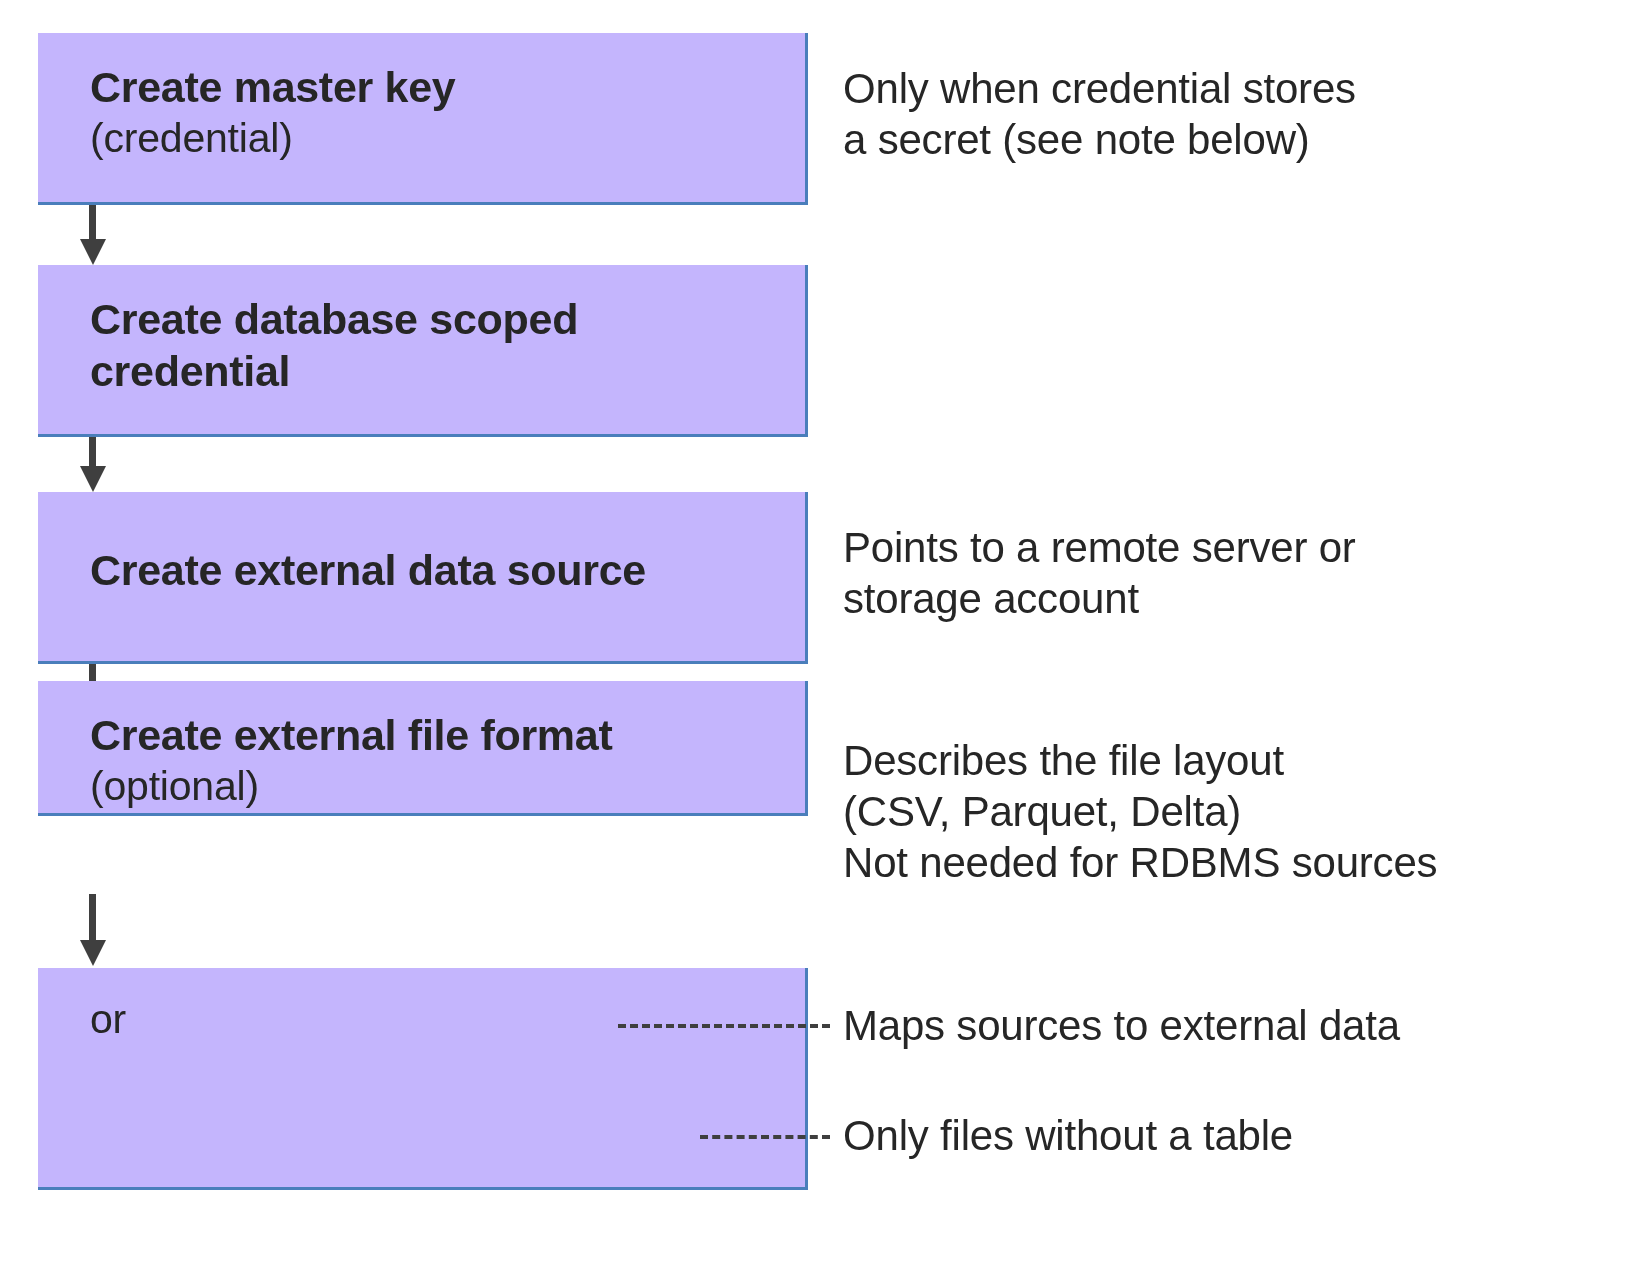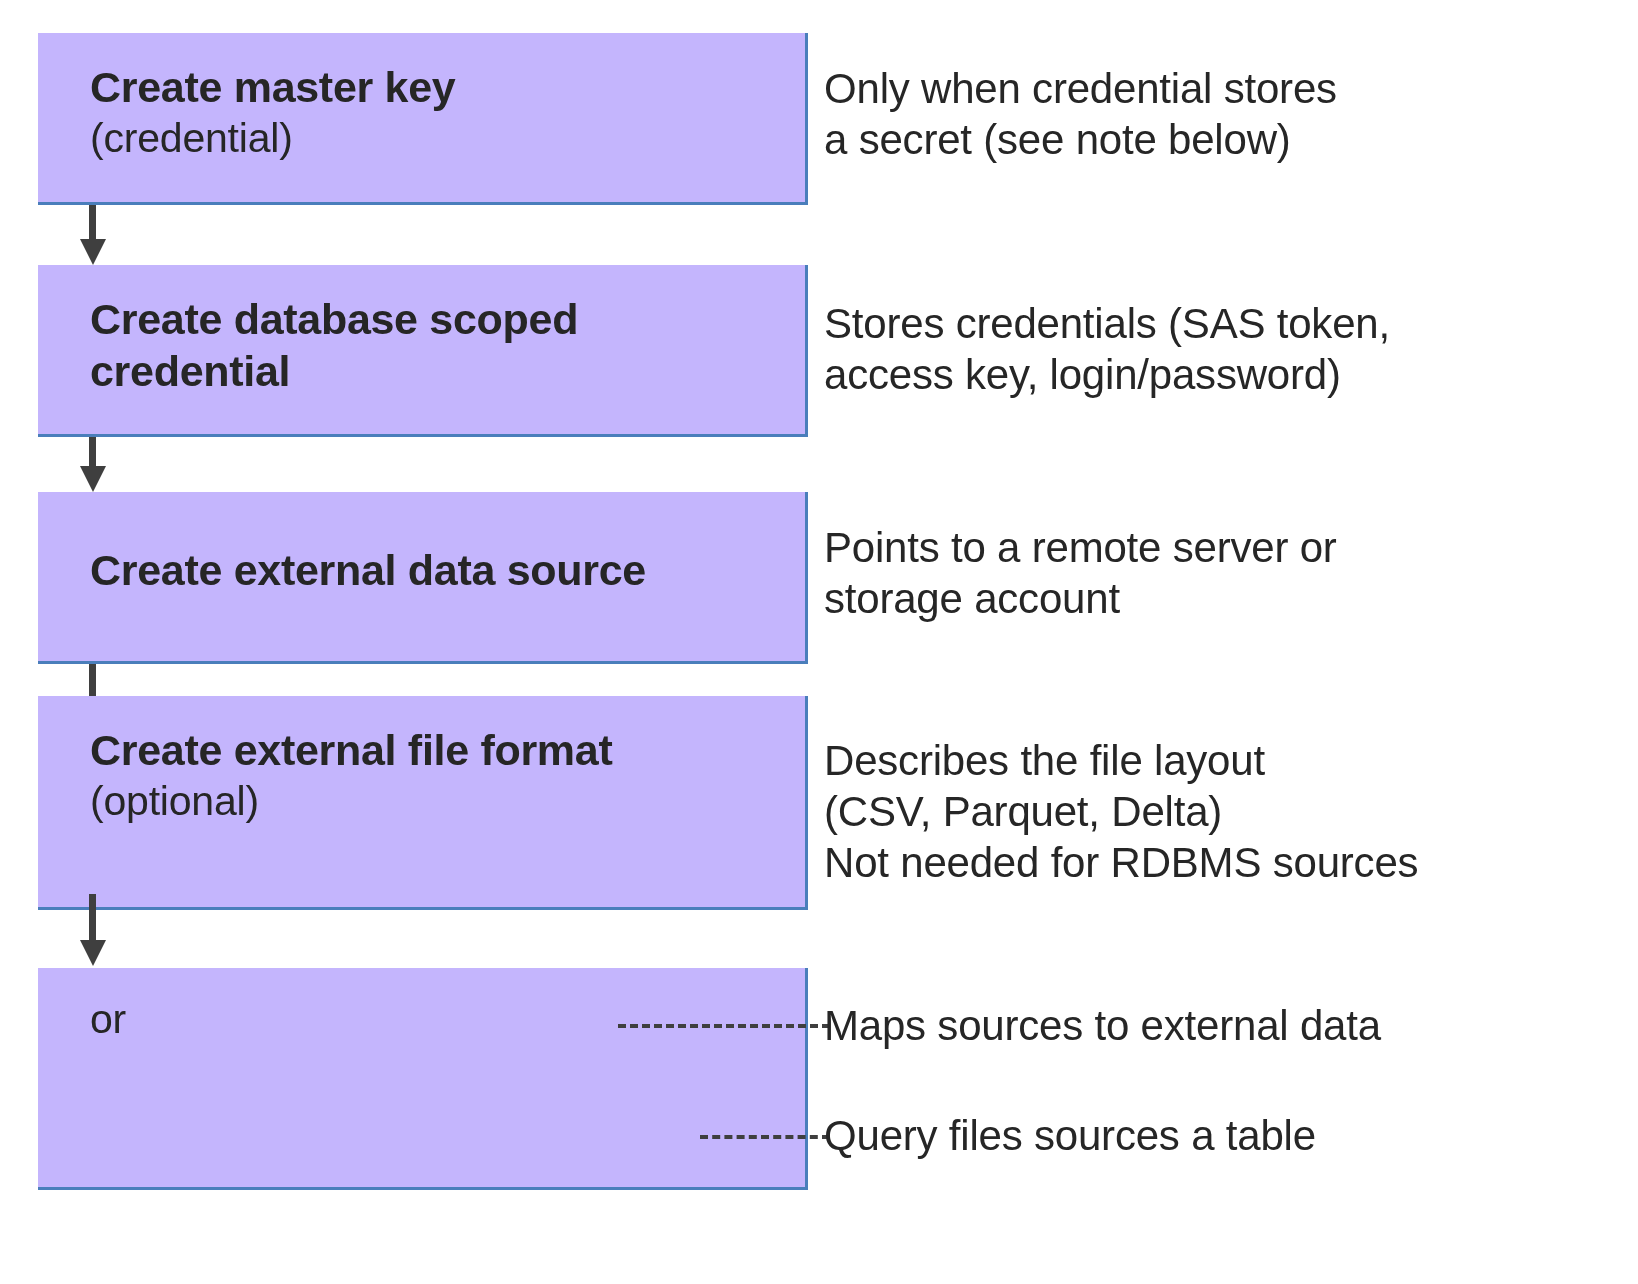--- a/index.html
+++ b/index.html
@@ -49,21 +49,21 @@
   .box-sub {
     font-weight: normal;
     font-size: 41px;
     letter-spacing: -0.2px;
   }
 
   
   #box-1 { top: 33px;   height: 172px; }
   #box-2 { top: 265px;  height: 172px; }
   #box-3 { top: 492px;  height: 172px; }
-  #box-4 { top: 696px;  height: 214px; }
+  #box-4 { top: 681px;  height: 135px; }
   #box-5 { top: 968px;  height: 222px; }
 
   #box-1 .box-text { top: 28px; }
   #box-2 .box-text { top: 28px; }
   #box-3 .box-text { top: 52px; }
   #box-4 .box-text { top: 28px; }
   #box-5 .box-text { top: 26px; }
 
   
   .arrow {
@@ -108,21 +108,21 @@
     position: absolute;
     height: 0;
     border-top: 4px dashed #3f3f3f;
   }
   #dash-1 { left: 618px; top: 1024px; width: 212px; }
   #dash-2 { left: 700px; top: 1135px; width: 130px; }
 
   
   .desc {
     position: absolute;
-    left: 824px;
+    left: 843px;
     font-size: 42px;
     line-height: 1.22;
     color: #262626;
     letter-spacing: -0.2px;
     white-space: pre-line;
   }
   #desc-1 { top: 63px; }
   #desc-2 { top: 298px; }
   #desc-3 { top: 522px; }
   #desc-4 { top: 735px; }
@@ -148,22 +148,20 @@
     <div class="head"></div>
   </div>
 
   <div class="flow-box" id="box-2">
     <div class="box-text">
       <div class="box-title" style="white-space: pre-line;">Create database scoped
 credential</div>
       <div class="box-sub"></div>
     </div>
   </div>
-  <div class="desc" id="desc-2">Stores credentials (SAS token,
-access key, login/password)</div>
 
   <div class="arrow" id="arrow-2">
     <div class="shaft"></div>
     <div class="head"></div>
   </div>
 
   <div class="flow-box" id="box-3">
     <div class="box-text">
       <div class="box-title">Create external data source</div>
     </div>
@@ -194,15 +192,15 @@
   <div class="flow-box" id="box-5">
     <div class="box-text">
       <div class="box-sub">or</div>
     </div>
   </div>
 
   <div class="dashed-line" id="dash-1"></div>
   <div class="dashed-line" id="dash-2"></div>
 
   <div class="desc" id="desc-5">Maps sources to external data</div>
-  <div class="desc" id="desc-6">Query files sources a table</div>
+  <div class="desc" id="desc-6">Only files without a table</div>
 
 </div>
 
 </body></html>

